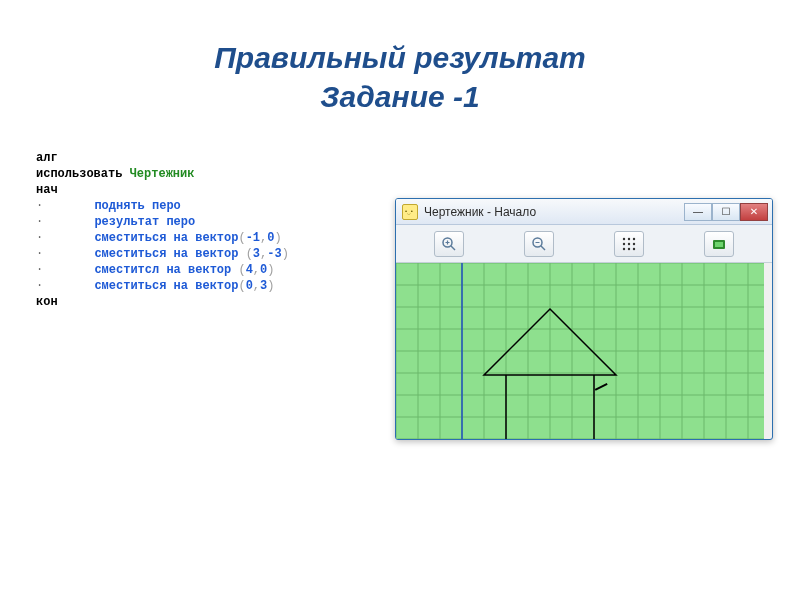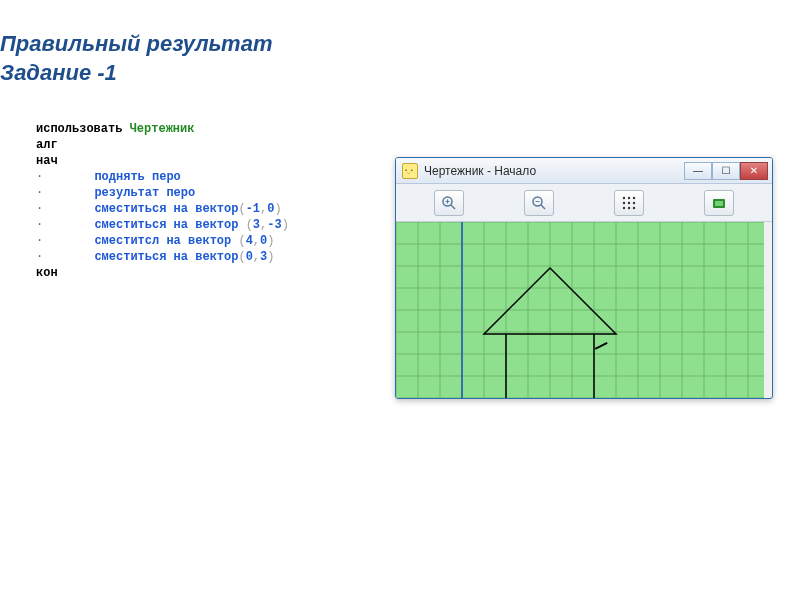--- a/index.html
+++ b/index.html
@@ -4,26 +4,28 @@
 <style>
   * { box-sizing: border-box; margin: 0; padding: 0; }
   body {
     font-family: Arial, sans-serif;
     background: #fff;
     width: 800px;
     height: 600px;
     overflow: hidden;
   }
   .slide-title {
+    text-align: center;
     font-style: italic;
     font-weight: bold;
     color: #1f4e8c;
-    font-size: 22px;
+    font-size: 30px;
     padding-top: 30px;
     line-height: 1.3;
+    margin-top: 8px;
   }
   .content-area {
     position: relative;
     margin-top: 30px;
     height: 430px;
   }
   .code-panel {
     position: absolute;
     left: 28px;
     top: 0;
@@ -40,21 +42,21 @@
   .kw { color: #000; font-weight: bold; }
   .module { color: #228b22; font-weight: bold; }
   .cmd { color: #1e5ad6; font-weight: bold; margin-left: 44px; }
   .num { color: #1e5ad6; font-weight: bold; }
   .punct { color: #a0a0a0; }
   .bullet { color: #6a6a6a; }
 
   .app-window {
     position: absolute;
     left: 395px;
-    top: 40px;
+    top: 52px;
     width: 378px;
     height: 242px;
     border: 1px solid #2c6faf;
     border-radius: 3px;
     box-shadow: 0 2px 6px rgba(0,0,0,0.25);
     background: #f0f0f0;
     overflow: hidden;
   }
   .titlebar {
     height: 26px;
@@ -132,22 +134,22 @@
 <body>
 
 <div class="slide-title">
   <div>Правильный результат</div>
   <div>Задание -1</div>
 </div>
 
 <div class="content-area">
 
   <div class="code-panel">
+    <div class="code-line"><span class="kw">алг</span></div>
     <div class="code-line"><span class="kw">использовать</span> <span class="module">Чертежник</span></div>
-    <div class="code-line"><span class="kw">алг</span></div>
     <div class="code-line"><span class="kw">нач</span></div>
     <div id="code-body">
         <div class="code-line"><span class="bullet">· </span><span class="cmd">поднять перо</span></div>
         <div class="code-line"><span class="bullet">· </span><span class="cmd">результат перо</span></div>
         <div class="code-line"><span class="bullet">· </span><span class="cmd">сместиться на вектор</span><span class="punct">(</span><span class="num">-1</span><span class="punct">,</span><span class="num">0</span><span class="punct">)</span></div>
         <div class="code-line"><span class="bullet">· </span><span class="cmd">сместиться на вектор</span><span class="punct"> (</span><span class="num">3</span><span class="punct">,</span><span class="num">-3</span><span class="punct">)</span></div>
         <div class="code-line"><span class="bullet">· </span><span class="cmd">сместитсл на вектор</span><span class="punct"> (</span><span class="num">4</span><span class="punct">,</span><span class="num">0</span><span class="punct">)</span></div>
         <div class="code-line"><span class="bullet">· </span><span class="cmd">сместиться на вектор</span><span class="punct">(</span><span class="num">0</span><span class="punct">,</span><span class="num">3</span><span class="punct">)</span></div>
       </div>
     <div class="code-line"><span class="kw">кон</span></div>

